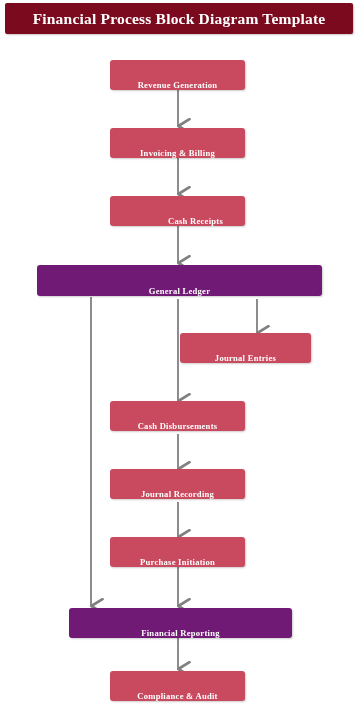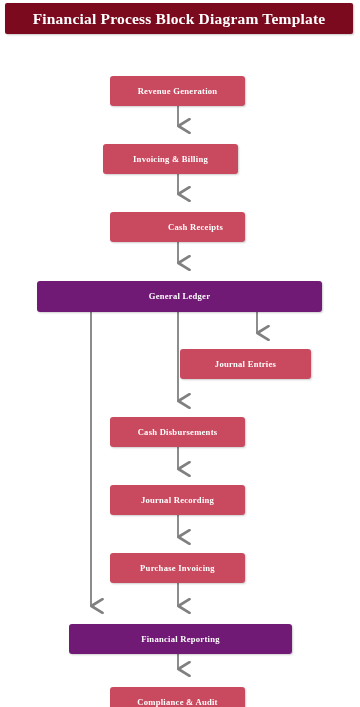--- a/index.html
+++ b/index.html
@@ -62,24 +62,23 @@
     height: 707px;
     pointer-events: none;
   }
 
   
   .node {
     position: absolute;
     box-sizing: border-box;
     border-radius: 3px;
     display: flex;
-    align-items: center;
+    align-items: flex-end;
     justify-content: center;
     box-shadow: 1px 1px 2px rgba(0,0,0,0.20);
-    margin-top: 16px;
   }
   .node .node-label {
     color: #ffffff;
     font-family: "Liberation Serif", "DejaVu Serif", serif;
     font-weight: bold;
     font-size: 8.6px;
     letter-spacing: 0.25px;
     white-space: nowrap;
     line-height: 1;
     text-align: center;
@@ -129,21 +128,21 @@
         <line x1="91" y1="297" x2="91" y2="606" marker-end="url(#arrow-head)"></line>
 
         <line x1="178" y1="638" x2="178" y2="669" marker-end="url(#arrow-head)"></line>
       </g>
     </svg>
 
     <div class="node primary" style="left:110px; top:60px; width:135px; height:30px;">
       <span class="node-label">Revenue Generation</span>
     </div>
 
-    <div class="node primary" style="left:103px; top:128px; width:135px; height:30px;">
+    <div class="node primary" style="left:110px; top:128px; width:135px; height:30px;">
       <span class="node-label">Invoicing &amp; Billing</span>
     </div>
 
     <div class="node primary" style="left:110px; top:196px; width:135px; height:30px;padding-left:36px;">
       <span class="node-label">Cash Receipts</span>
     </div>
 
     <div class="node emphasis" style="left:37px; top:265px; width:285px; height:31px;">
       <span class="node-label">General Ledger</span>
     </div>
@@ -154,21 +153,21 @@
 
     <div class="node primary" style="left:110px; top:401px; width:135px; height:30px;">
       <span class="node-label">Cash Disbursements</span>
     </div>
 
     <div class="node primary" style="left:110px; top:469px; width:135px; height:30px;">
       <span class="node-label">Journal Recording</span>
     </div>
 
     <div class="node primary" style="left:110px; top:537px; width:135px; height:30px;">
-      <span class="node-label">Purchase Invoicing</span>
+      <span class="node-label">Purchase Initiation</span>
     </div>
 
     <div class="node emphasis" style="left:69px; top:608px; width:223px; height:30px;">
       <span class="node-label">Financial Reporting</span>
     </div>
 
     <div class="node primary" style="left:110px; top:671px; width:135px; height:30px;">
       <span class="node-label">Compliance &amp; Audit</span>
     </div>
 

